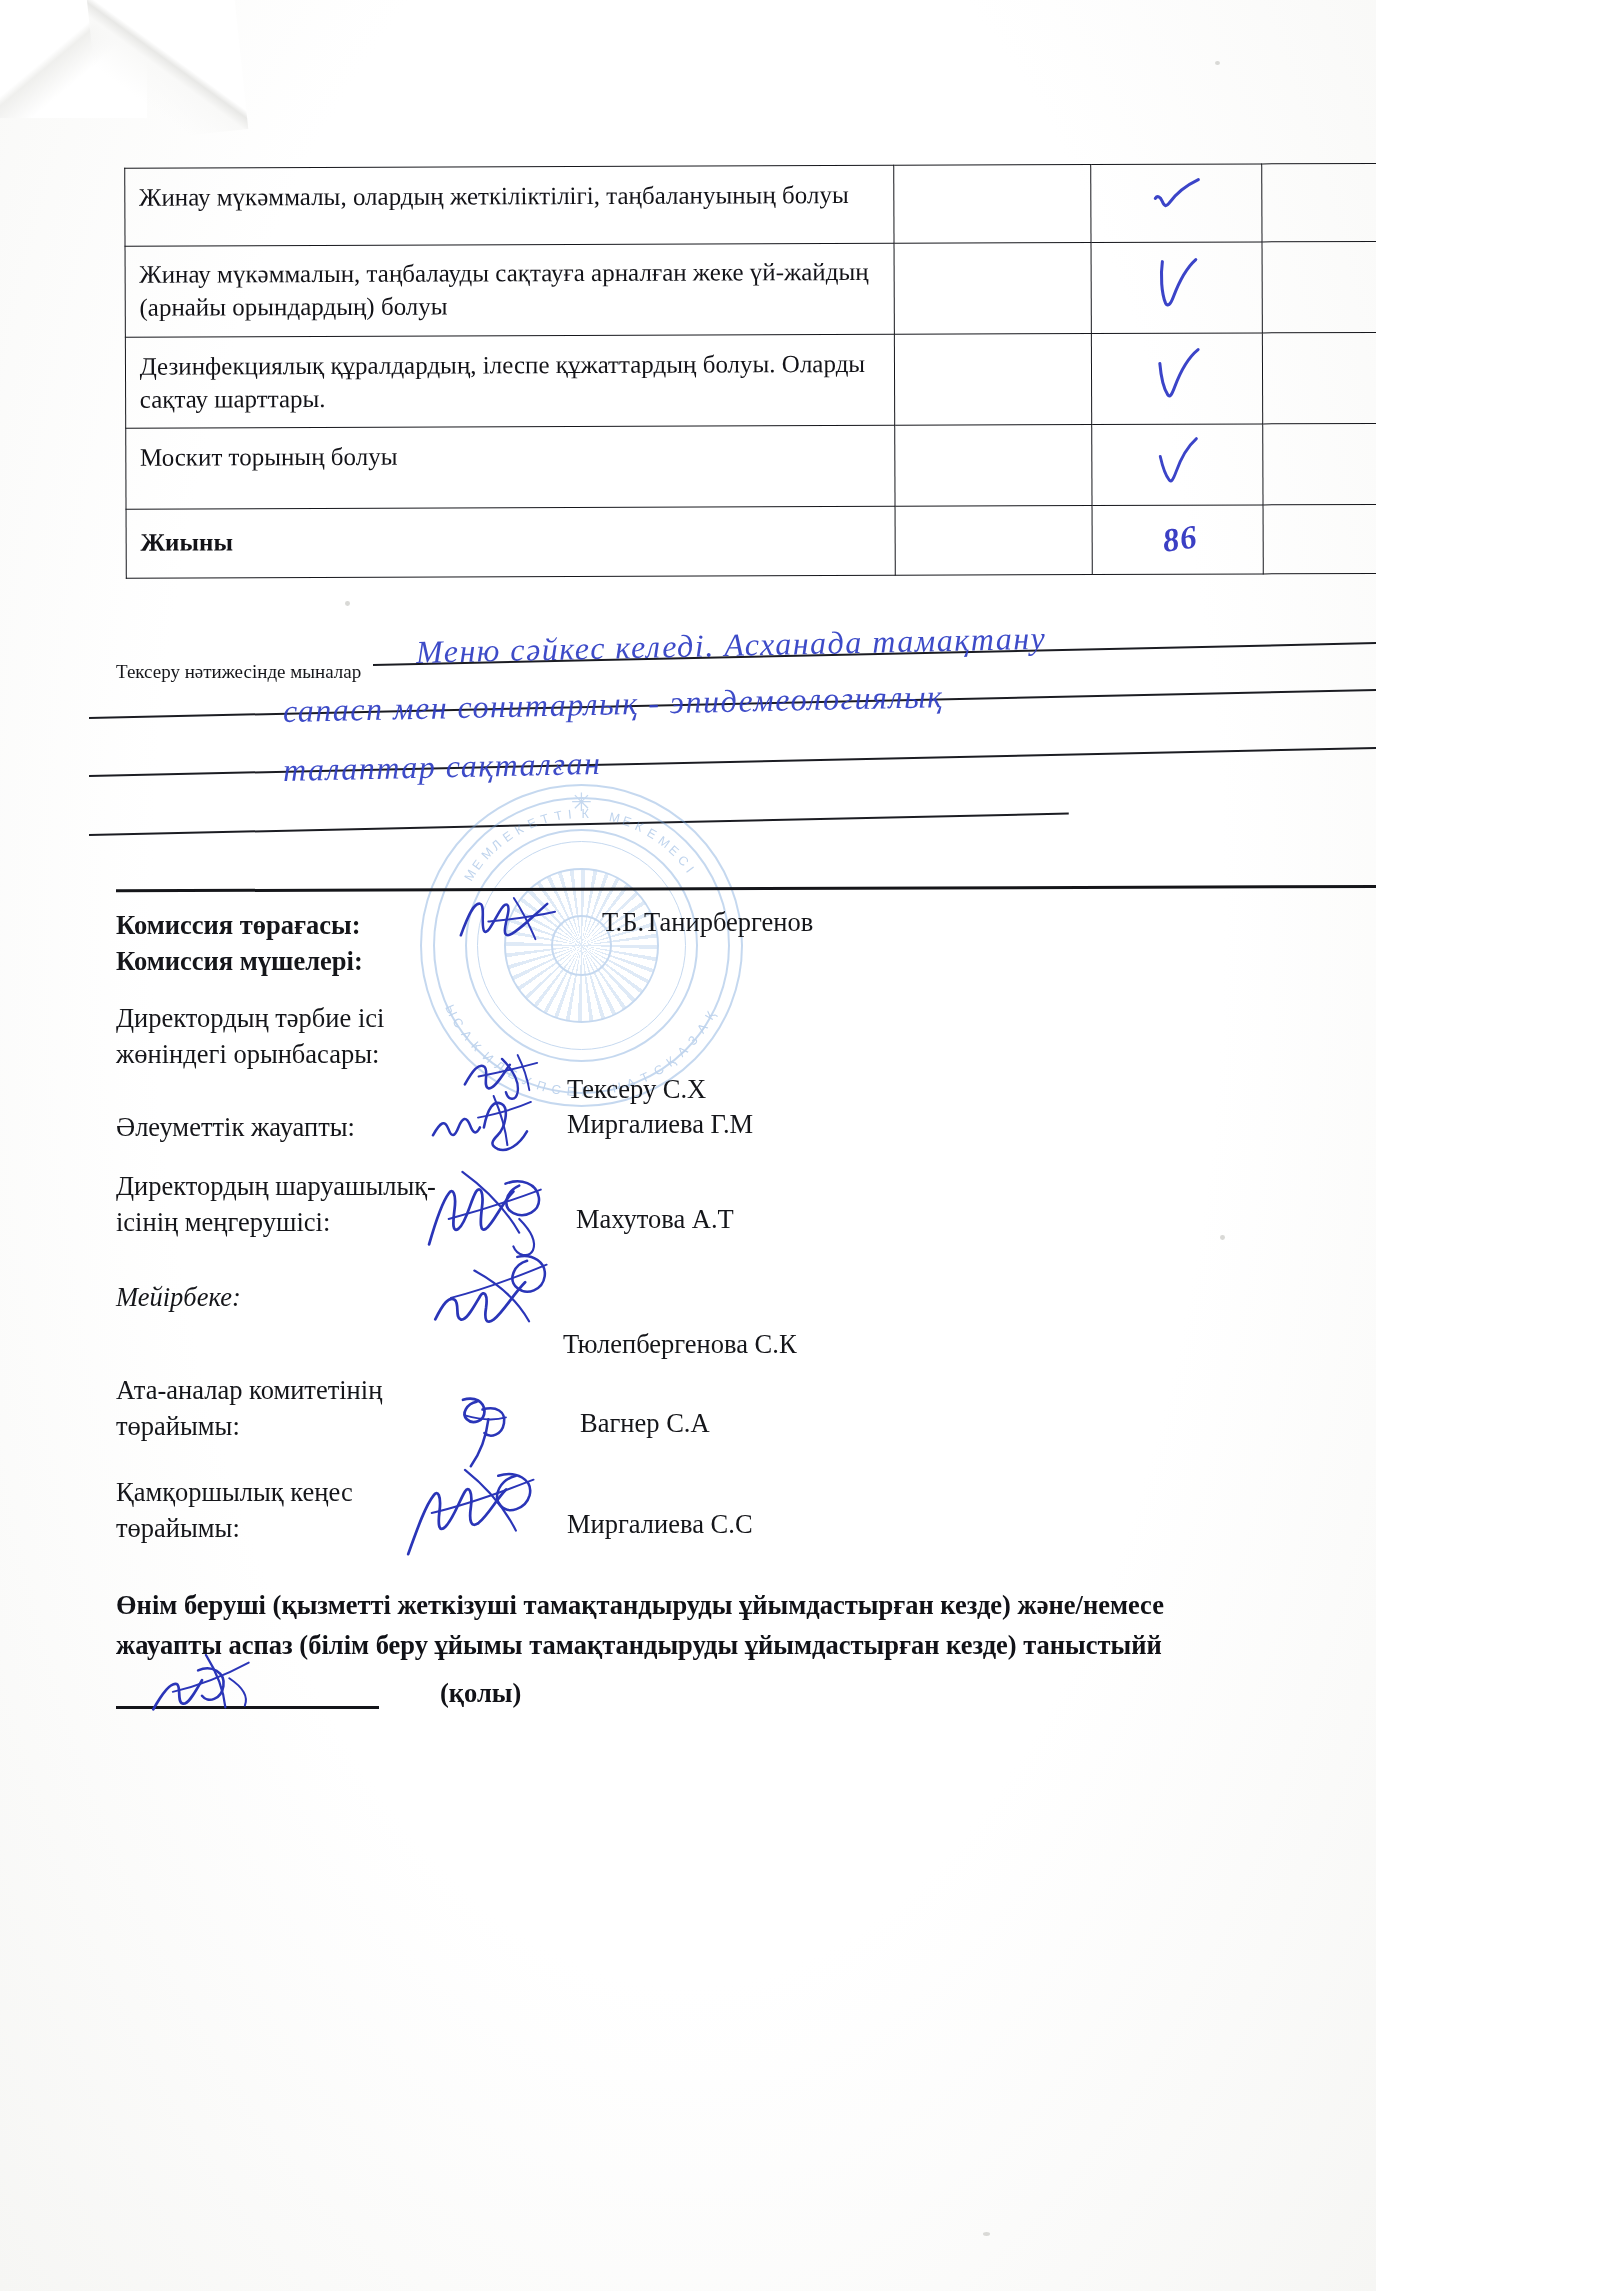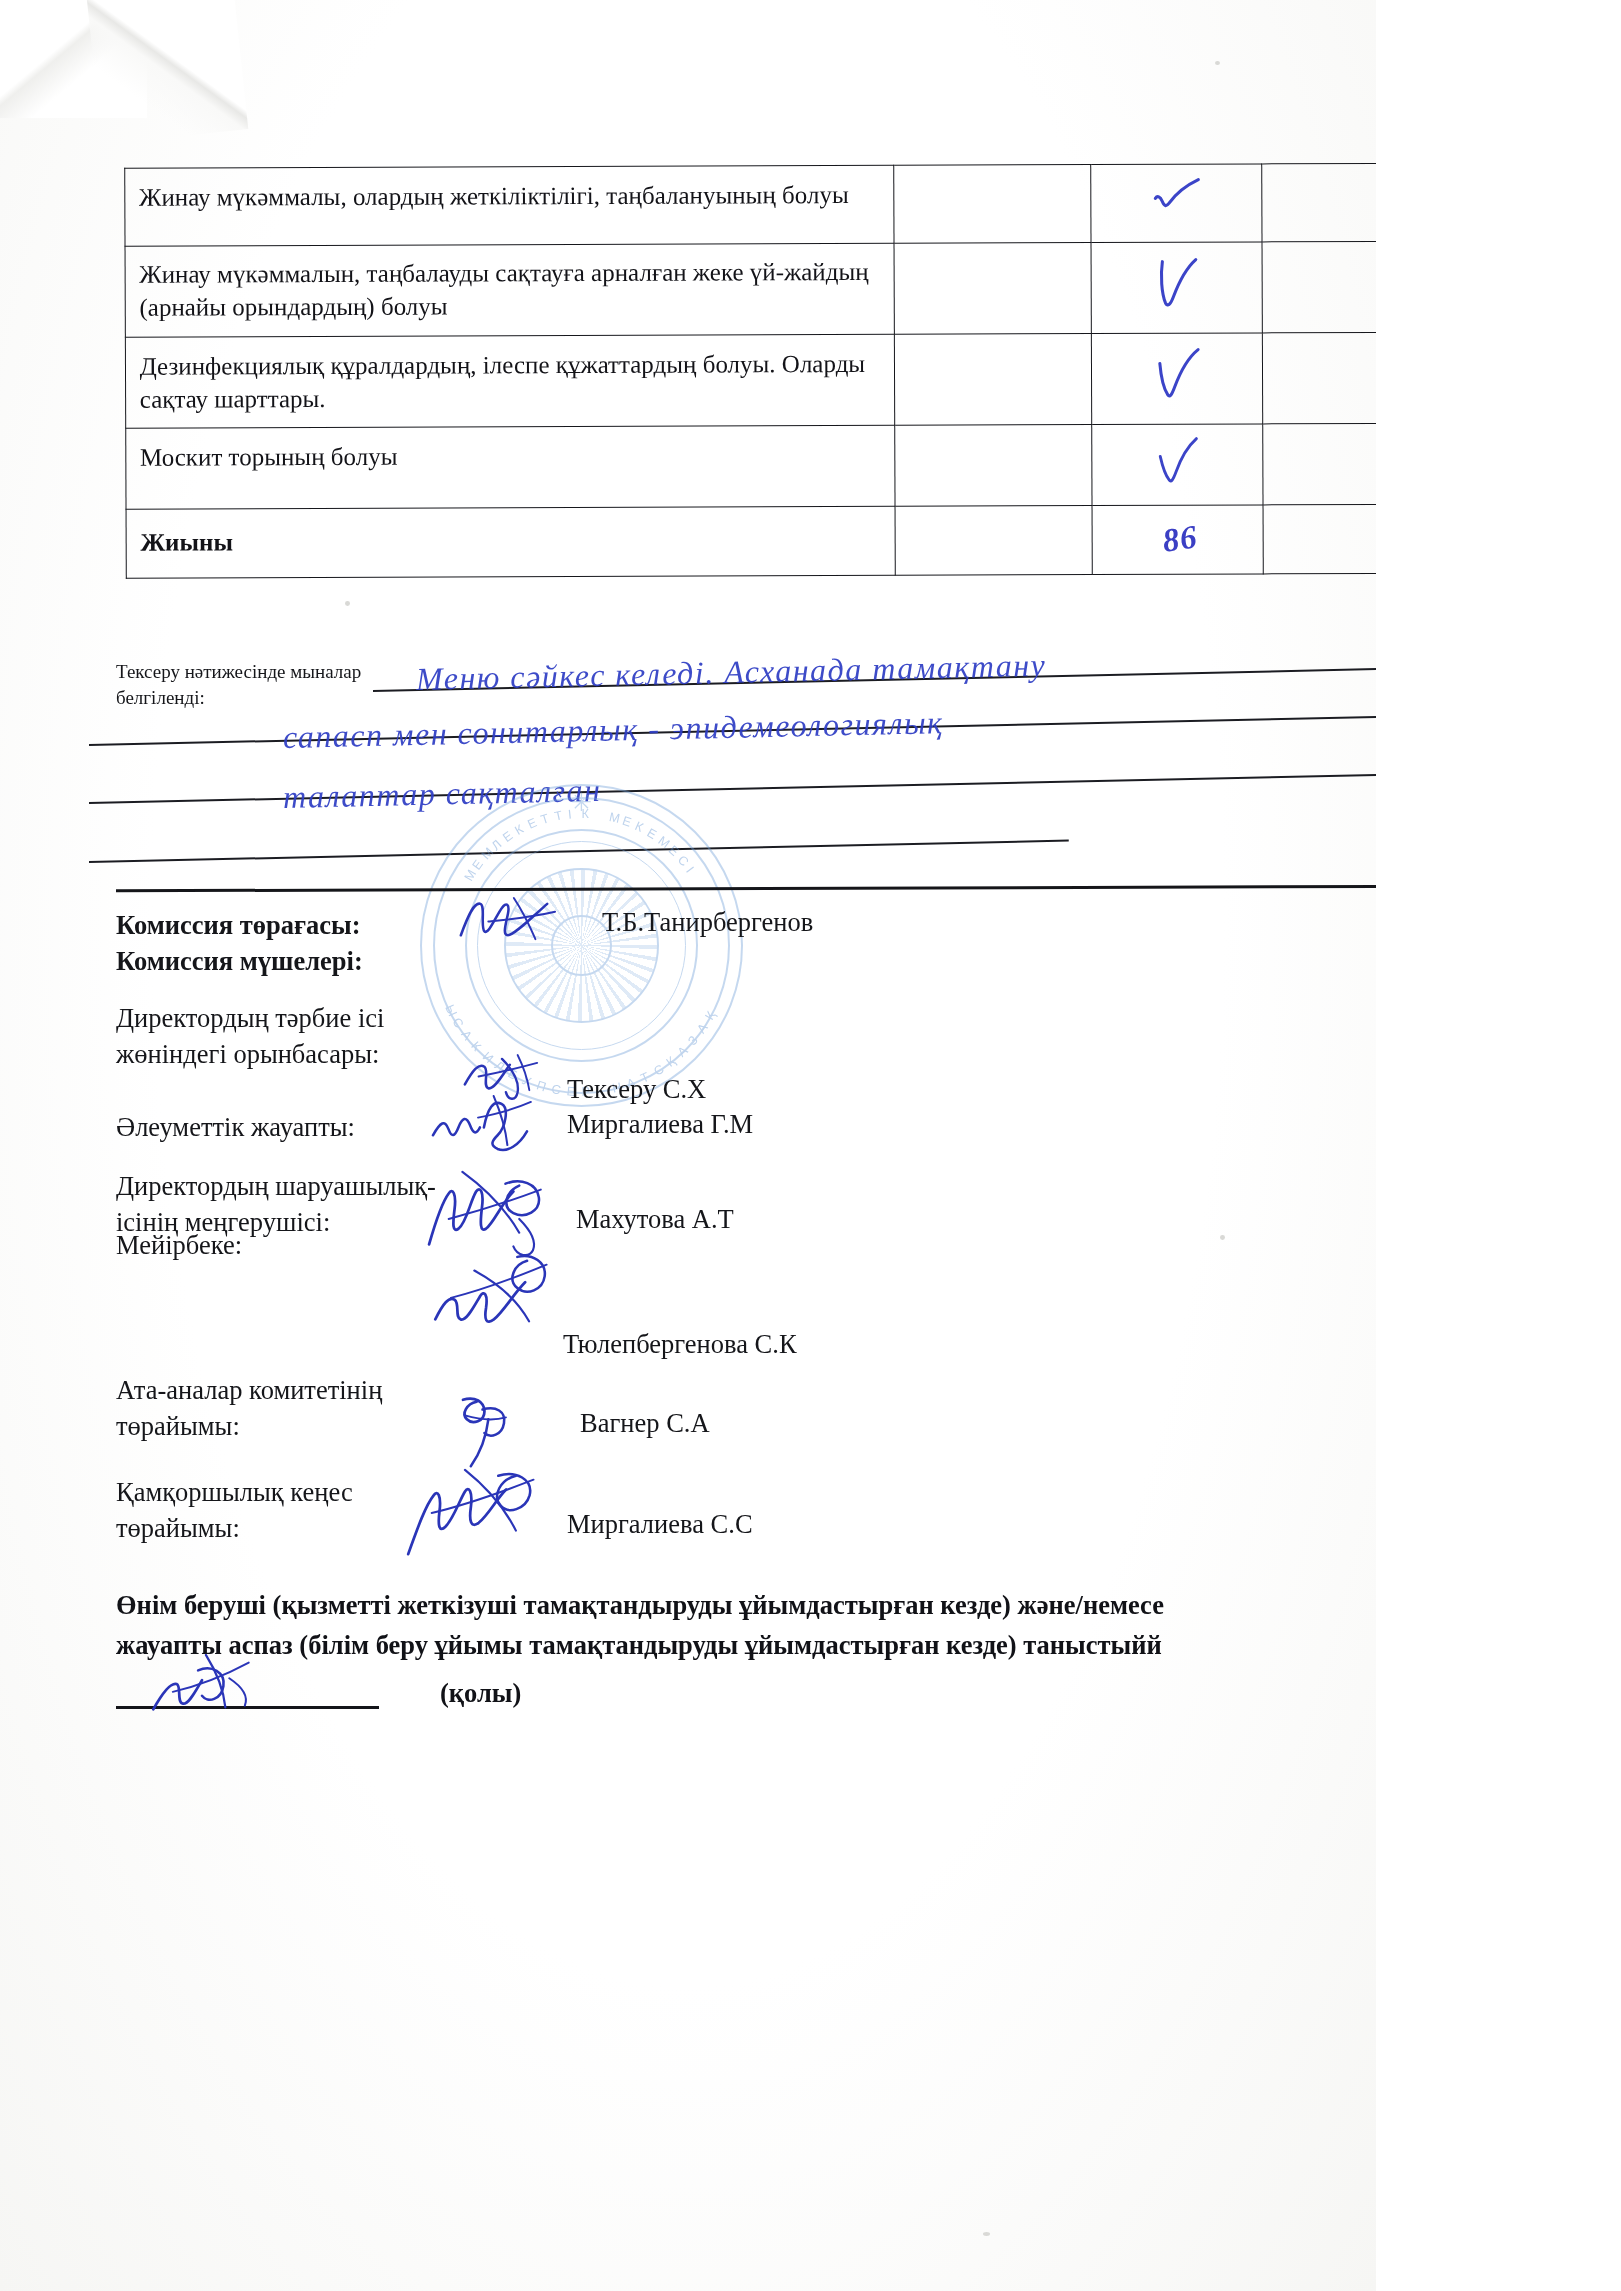--- a/index.html
+++ b/index.html
@@ -346,21 +346,20 @@
         <td class="c-n3 check-cell"></td>
         <td class="c-n4 check-cell">
           <span class="hand-num">2</span>
         </td>
       </tr>
     </tbody>
   </table>
 
   <div id="result-block">
     <div class="result-label">Тексеру нәтижесінде мыналар</div>
-    <div class="result-label">белгіленді:</div>
 
     <div class="ruled-area" style="height:167px;">
       <div class="rule-line" style="left:257px;top:-17.6px;width:1098px;transform:rotate(-1.25deg);"></div>
       <div class="rule-line" style="left:-27.4px;top:36px;width:1384px;transform:rotate(-1.25deg);"></div>
       <div class="rule-line" style="left:-27.4px;top:94px;width:1384px;transform:rotate(-1.25deg);"></div>
       <div class="rule-line" style="left:-27.4px;top:153px;width:980px;transform:rotate(-1.25deg);"></div>
 
       <div class="hand-note" style="left:300px;top:-47px;transform:rotate(-1.3deg);">Меню сәйкес келеді. Асханада тамақтану</div>
       <div class="hand-note" style="left:167px;top:11.8px;transform:rotate(-1.3deg);">сапасп мен сонитарлық - эпидемеологиялық</div>
       <div class="hand-note" style="left:167px;top:71px;transform:rotate(-1.3deg);">талаптар сақталған</div>
@@ -474,21 +473,21 @@
   <div class="ink" style="left:423px;top:1168px;">
     <svg width="167" height="98" viewBox="0 0 170 100">
       <path d="M6 78 C14 50 20 34 26 26 C30 20 34 26 32 42 C30 58 30 66 36 62 C44 56 48 34 54 24 C58 18 62 24 60 40 C58 56 58 66 64 62 C72 56 80 36 92 24" stroke-width="2.8"></path>
       <path d="M84 16 C100 10 116 16 118 30 C120 44 104 52 92 46 C80 40 84 24 98 18" stroke-width="2.6"></path>
       <path d="M40 4 C62 20 84 42 98 66" stroke-width="2.2"></path>
       <path d="M26 52 C56 44 88 34 120 22" stroke-width="2"></path>
       <path d="M98 52 C108 62 116 74 112 84 C108 92 96 90 92 80" stroke-width="2.2"></path>
     </svg>
   </div>
 
-  <div class="sig-row" style="left:116px;top:1227px;">
+  <div class="sig-row" style="left:116px;top:1279px;font-style:italic;">
     <span class="sig-title">Мейірбеке:</span>
   </div>
   <div class="sig-name" style="left:563px;top:1329px;">Тюлепбергенова С.К</div>
   <div class="ink" style="left:431px;top:1251px;">
     <svg width="157" height="84" viewBox="0 0 160 86">
       <path d="M4 70 C12 54 18 46 24 50 C29 54 24 68 30 70 C36 72 44 56 50 46 C54 40 58 44 56 58 C54 70 56 76 64 70 C74 62 84 44 96 32" stroke-width="2.8"></path>
       <path d="M88 6 C104 2 118 12 116 26 C114 40 98 46 88 38 C78 30 84 14 98 10" stroke-width="2.6"></path>
       <path d="M44 20 C66 32 88 50 100 72" stroke-width="2.2"></path>
       <path d="M20 48 C52 40 84 28 118 14" stroke-width="2"></path>
     </svg>

